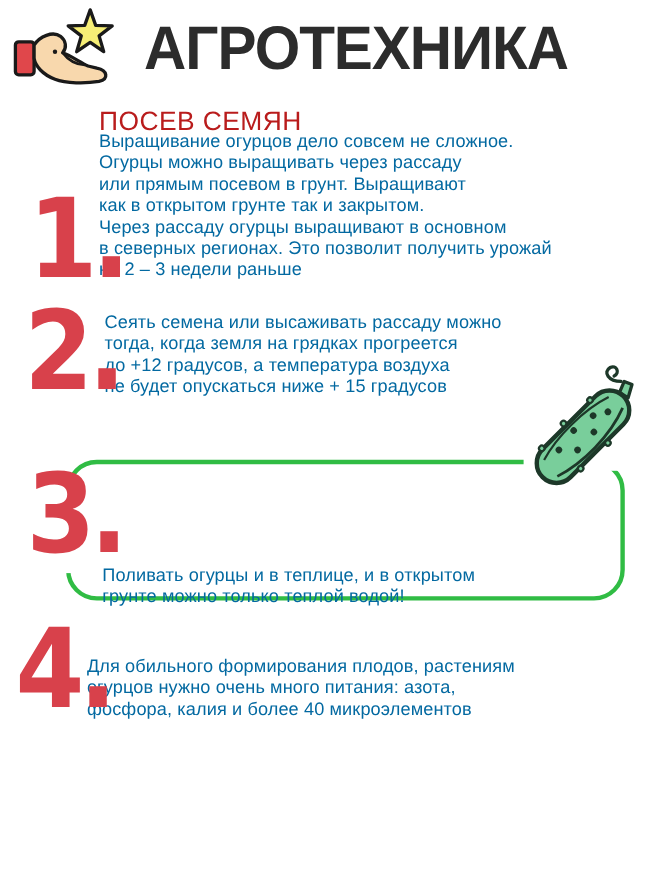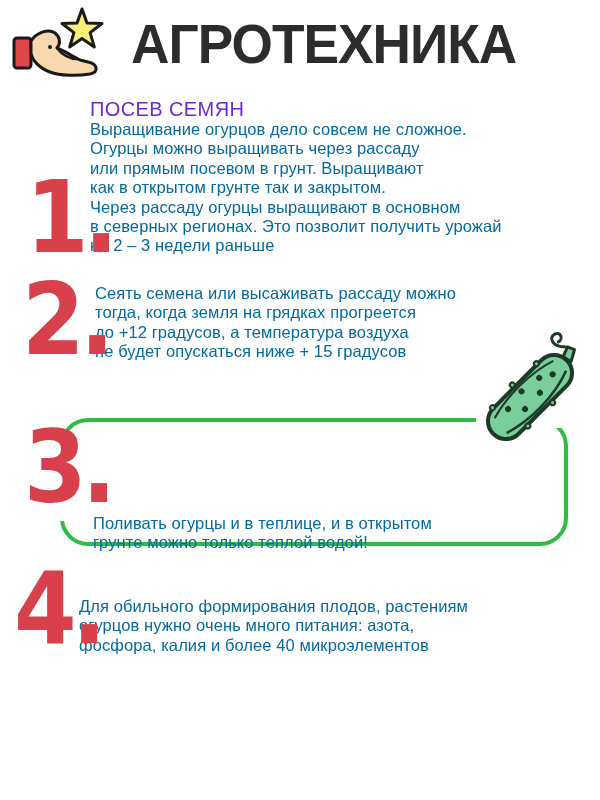--- a/index.html
+++ b/index.html
@@ -6,21 +6,21 @@
   .page {
     position:relative; width:600px; height:800px; background:#ffffff;
     font-family:"Liberation Sans", sans-serif; color:#262626; overflow:hidden;padding-left:20px;
   }
   .title {
     position:absolute; left:131px; top:16px;
     font-size:56px; font-weight:bold; letter-spacing:-1px; color:#2c2c2c;
     transform:scaleX(0.95); transform-origin:left top; white-space:nowrap; line-height:1;
   }
   .heading {
-    position:absolute; font-size:20px; letter-spacing:0.4px; color:#6d28d9; line-height:1.1; white-space:nowrap;
+    position:absolute; font-size:24px; letter-spacing:0.4px; color:#b91c1c; line-height:1.1; white-space:nowrap;
   }
   .h-sowing { left:90px; top:98px; }
   .h-rec    { left:95px; top:391px; }
   .h-feed   { left:95px; top:571px; }
   .body-text {
     position:absolute; font-size:16.5px; line-height:19.4px; letter-spacing:0.1px;
     white-space:pre-line; width:505px; color:#0369a1;
   }
   .b1 { left:90px; top:120px; }
   .b2 { left:95px; top:284px; }

